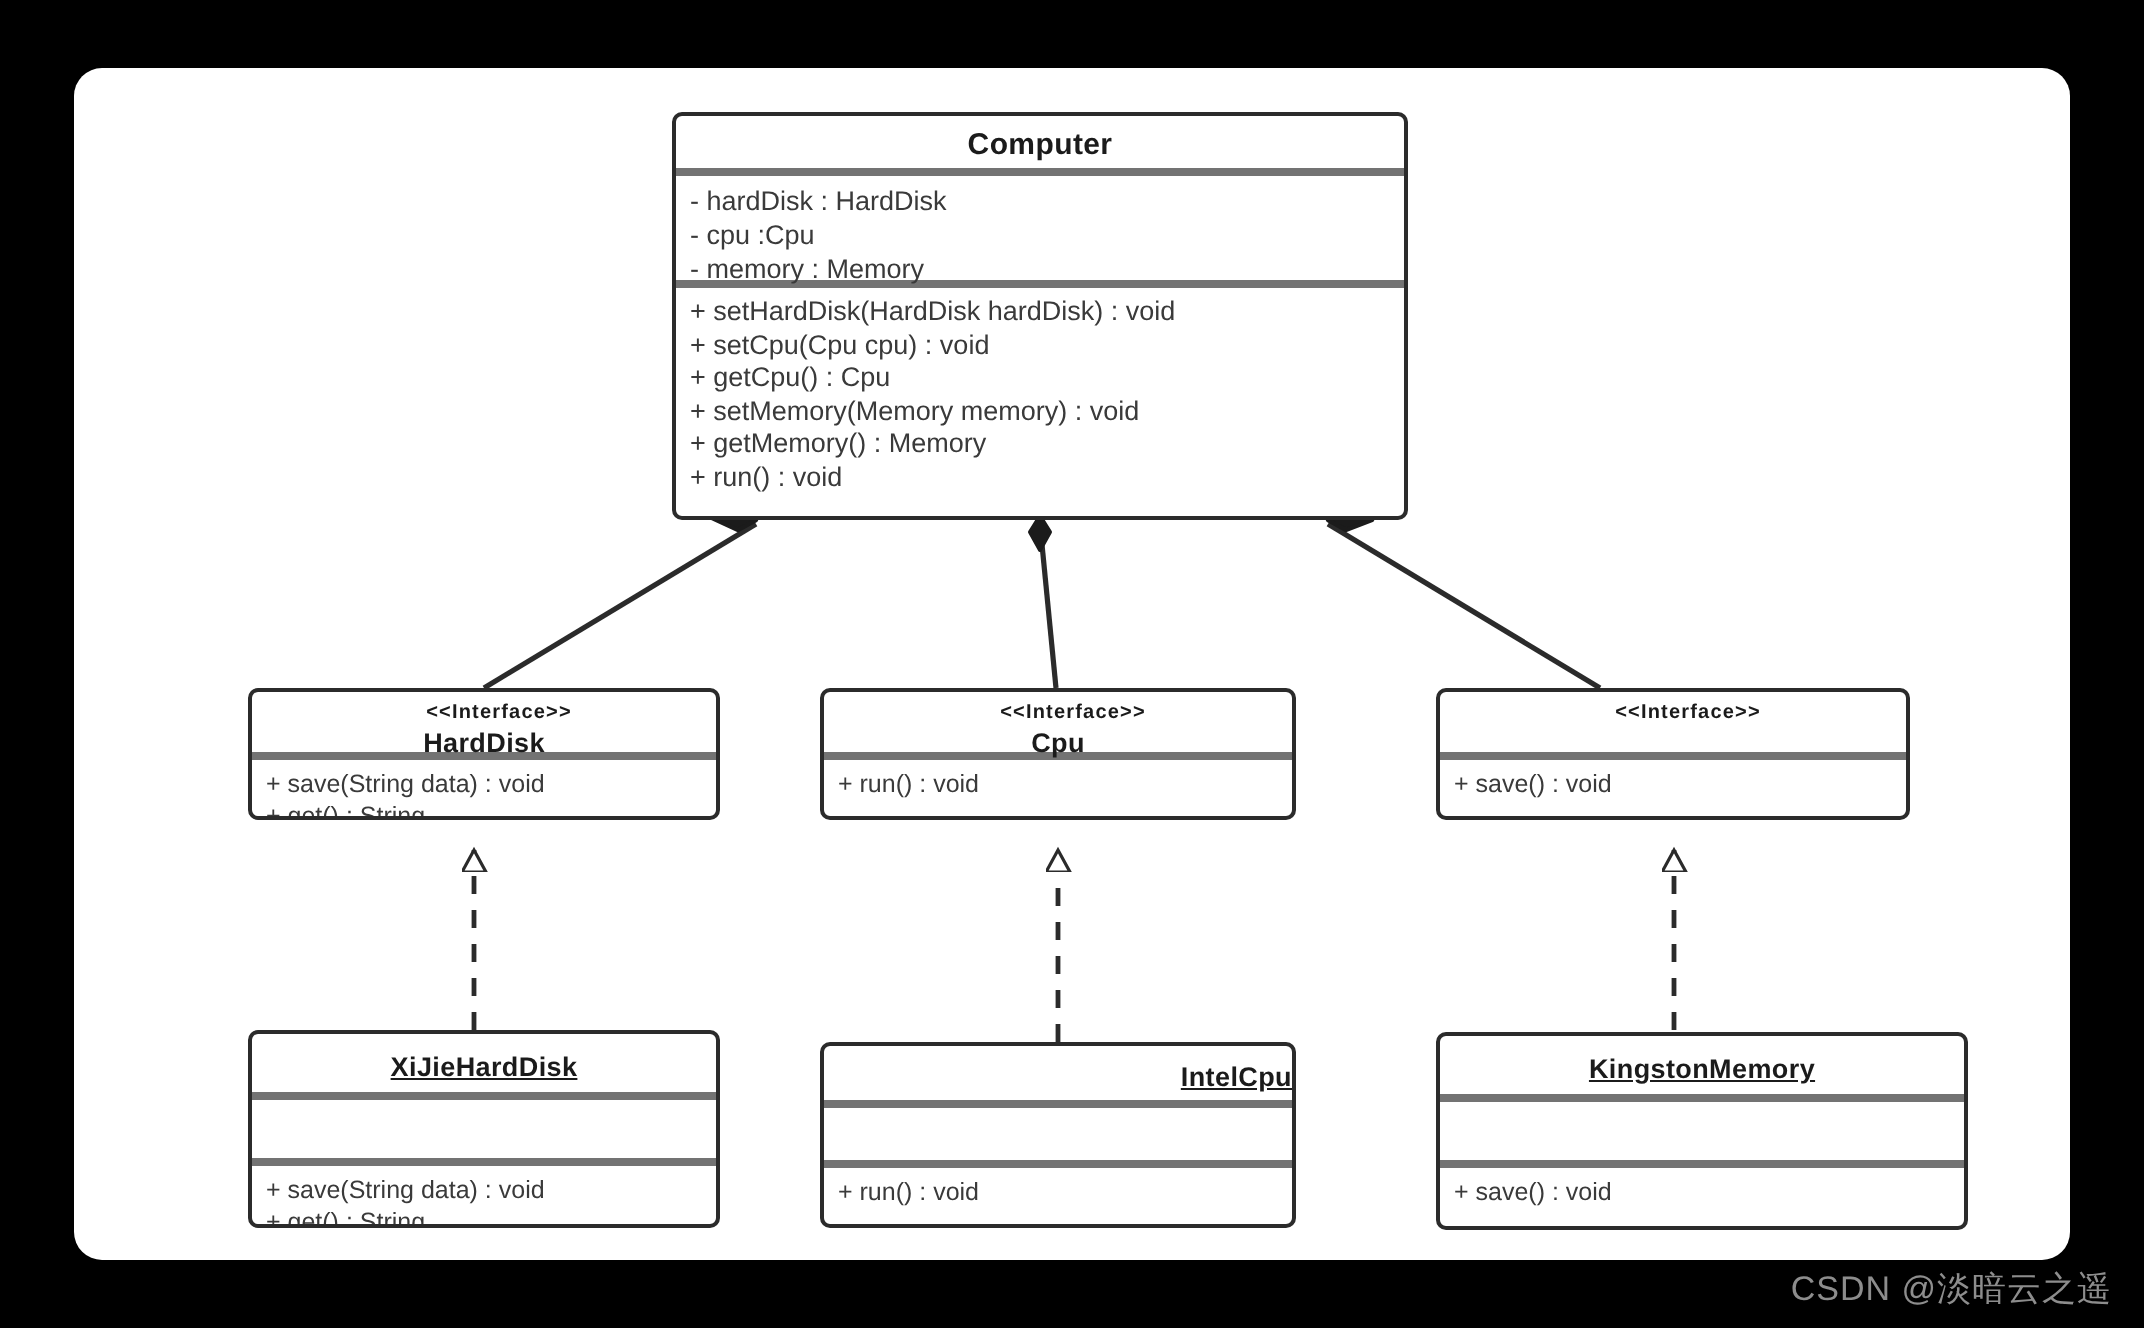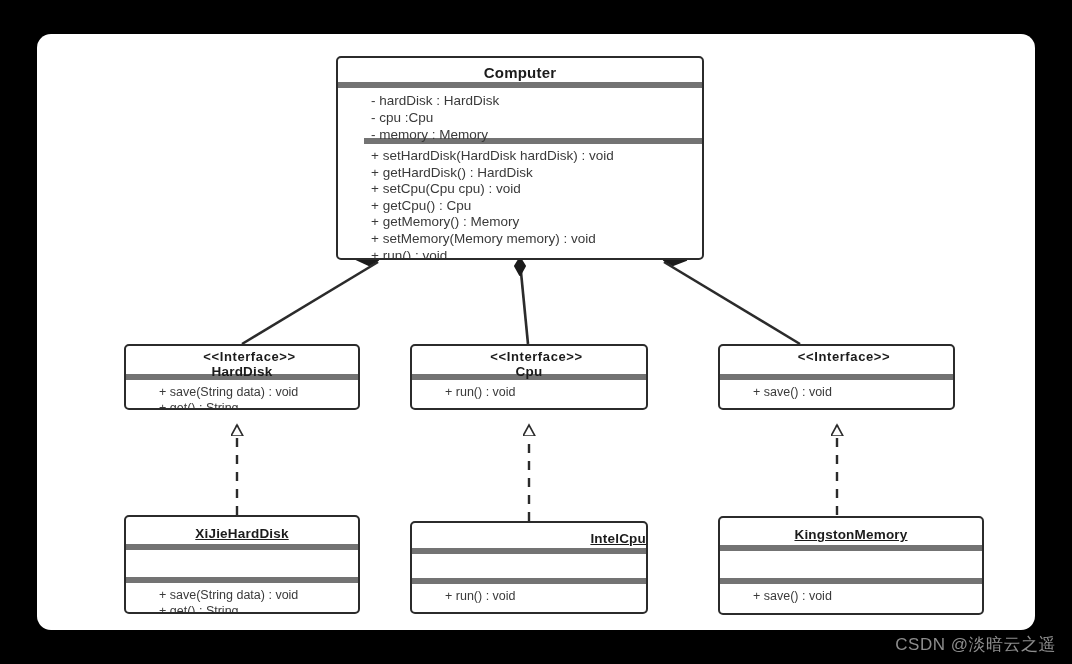--- a/index.html
+++ b/index.html
@@ -36,59 +36,58 @@
   .uml-box {
     position: absolute;
     box-sizing: border-box;
     background: #ffffff;
     border: 2px solid #2b2b2b;
     border-radius: 5px;
     overflow: hidden;
   }
   .compartment {
     box-sizing: border-box;
-    border-bottom: 6px solid #737373;
+    border-bottom: 4px solid #737373;
   }
   .compartment.last { border-bottom: none; }
 
   .name-cell {
     text-align: center;
     font-weight: bold;
     color: #1b1b1b;
     letter-spacing: 0.2px;
   }
   .stereotype {
     display: block;
     text-align: center;
     font-weight: bold;
     color: #1b1b1b;
     letter-spacing: 0.6px;
   }
   .member-list {
     padding: 4px 7px 21px 7px;
-    margin-left: 26px;
   }
   .member {
     display: block;
     color: #3a3a3a;
     white-space: nowrap;
     line-height: 16.5px;
   }
 
   
   #box-computer { left: 336px; top: 56px; width: 368px; height: 204px; }
   #box-computer .name-cell { height: 30px; line-height: 30px; font-size: 15px; }
   #box-computer .attrs { height: 56px; }
   #box-computer .attrs .member { font-size: 13.5px; line-height: 17px; }
   #box-computer .ops .member { font-size: 13.5px; line-height: 16.6px; }
 
   
   .iface { top: 344px; height: 66px; }
   .iface .name-cell { height: 34px; padding-top: 3px; }
-  .iface .stereotype { font-size: 13px; line-height: 15px; margin-left: 15px; }
+  .iface .stereotype { font-size: 10px; line-height: 15px; margin-left: 15px; }
   .iface .cls-name { display: block; font-size: 13.5px; line-height: 16px; }
   .iface .member { font-size: 12.5px; line-height: 16px; }
   #box-harddisk { left: 124px; width: 236px; }
   #box-cpu      { left: 410px; width: 238px; }
   #box-memory   { left: 718px; width: 237px; }
   #box-harddisk .ops { height: 28px; }
 
   
   .impl { height: 99px; }
   .impl .name-cell { height: 33px; line-height: 33px; font-size: 13.5px; text-decoration: underline; }
@@ -156,25 +155,24 @@
 
   <div class="uml-box" id="box-computer">
     <div class="compartment name-cell">Computer</div>
     <div class="compartment attrs member-list">
       <span class="member">- hardDisk : HardDisk</span>
       <span class="member">- cpu :Cpu</span>
       <span class="member">- memory : Memory</span>
     </div>
     <div class="compartment last ops member-list">
       <span class="member">+ setHardDisk(HardDisk hardDisk) : void</span>
-      <span class="member">+ getHardDisk() : HardDisk</span>
       <span class="member">+ setCpu(Cpu cpu) : void</span>
       <span class="member">+ getCpu() : Cpu</span>
+      <span class="member">+ setMemory(Memory memory) : void</span>
       <span class="member">+ getMemory() : Memory</span>
-      <span class="member">+ setMemory(Memory memory) : void</span>
       <span class="member">+ run() : void</span>
     </div>
   </div>
 
   <div class="uml-box iface" id="box-harddisk">
     <div class="compartment name-cell">
       <span class="stereotype">&lt;&lt;Interface&gt;&gt;</span>
       <span class="cls-name">HardDisk</span>
     </div>
     <div class="compartment last ops member-list">

